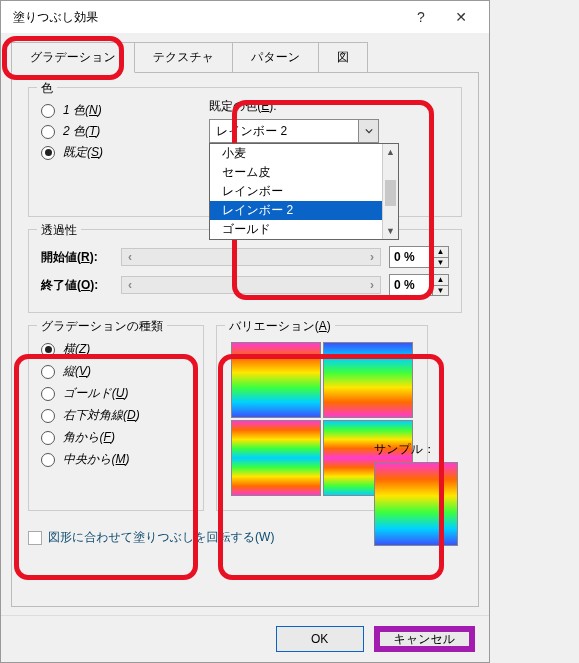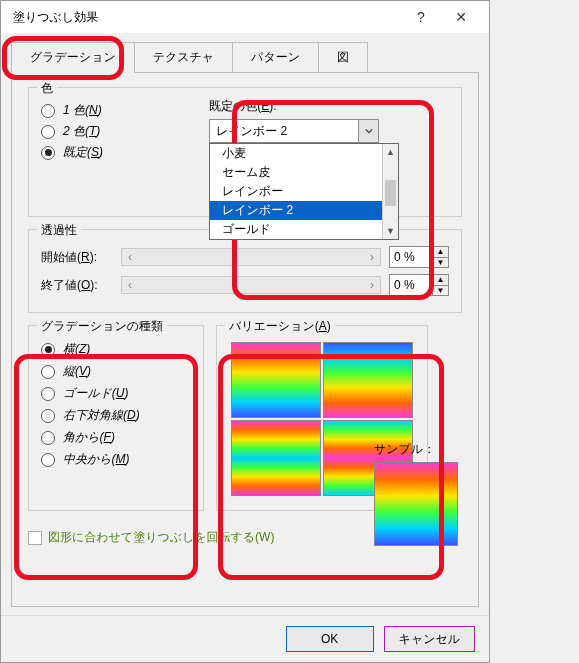--- a/index.html
+++ b/index.html
@@ -33,21 +33,21 @@
   .combo-box .drop { width: 20px; height: 22px; border-left: 1px solid #8a8a8a; background: #e5e5e5; display: flex; align-items: center; justify-content: center; }
   .combo-box .drop svg { width: 8px; height: 8px; }
   .listbox { position: absolute; top: 24px; left: 0; width: 190px; border: 1px solid #666; background: #fff; z-index: 60; }
   .listbox .item { padding: 1px 12px; white-space: nowrap; }
   .listbox .item.selected { background: #0a64c8; color: #fff; }
   .listbox .sb { position: absolute; right: 0; top: 0; bottom: 0; width: 16px; background: #efefef; border-left: 1px solid #ccc; }
   .listbox .sb .thumb { position: absolute; left: 2px; right: 2px; top: 36px; height: 26px; background: #c8c8c8; }
   .listbox .sb .arr { position: absolute; left: 0; right: 0; height: 16px; display:flex; align-items:center; justify-content:center; font-size:9px; color:#555;}
   .listbox .sb .arr.up { top:0; }
   .listbox .sb .arr.dn { bottom:0; }
-  .trans-row { display: flex; align-items: center; margin: 6px 0; gap: 8px; }
+  .trans-row { display: flex; align-items: center; margin: 6px 0; gap: 8px; font-weight: bold; }
   .trans-row .lbl { width: 72px; }
   .slider { flex: 1; height: 18px; border: 1px solid #c8c8c8; background: #e8e8e8; display: flex; align-items: center; }
   .slider .arrow { width: 16px; text-align: center; color: #888; }
   .spin { width: 60px; height: 22px; border: 1px solid #8a8a8a; background: #fff; display: flex; align-items: center; }
   .spin .val { flex: 1; padding: 0 4px; }
   .spin .btns { width: 16px; height: 100%; border-left: 1px solid #8a8a8a; display:flex; flex-direction:column;}
   .spin .btns div { flex:1; display:flex; align-items:center; justify-content:center; font-size:8px; background:#eee; border-bottom:1px solid #8a8a8a;}
   .spin .btns div:last-child{border-bottom:none;}
   .lower { display: flex; gap: 12px; text-align: right; }
   .style-group { width: 176px; }
@@ -55,24 +55,24 @@
   .var-group { width: 212px; padding-bottom: 14px; }
   .var-grid { display: grid; grid-template-columns: 90px 90px; grid-template-rows: 76px 76px; gap: 2px; justify-content: center; margin-top: 6px; }
   .swatch { border: 1px solid #888; }
   .rb1 { background: linear-gradient(to bottom, #ff3bd1 0%, #ff6a00 20%, #ffe600 40%, #3dff3d 60%, #00d2ff 80%, #3b52ff 100%); }
   .rb2 { background: linear-gradient(to bottom, #3b52ff 0%, #00d2ff 20%, #3dff3d 40%, #ffe600 60%, #ff6a00 80%, #ff3bd1 100%); }
   .rb3 { background: linear-gradient(to bottom, #ff3bd1 0%, #ff6a00 12%, #ffe600 25%, #3dff3d 37%, #00d2ff 50%, #3dff3d 63%, #ffe600 75%, #ff6a00 88%, #ff3bd1 100%); }
   .rb4 { background: linear-gradient(to bottom, #00d2ff 0%, #3dff3d 12%, #ffe600 25%, #ff6a00 37%, #ff3bd1 50%, #ff6a00 63%, #ffe600 75%, #3dff3d 88%, #00d2ff 100%); }
   .sample-area { position: absolute; right: 4px; bottom: 60px; width: 100px; }
   .sample-lbl { margin-bottom: 4px; }
   .sample-sw { width: 84px; height: 84px; border: 1px solid #888; }
-  .chk-row { display: flex; align-items: center; margin-top: 6px; color: #4d7c0f; }
+  .chk-row { display: flex; align-items: center; margin-top: 6px; color: #0c4a6e; }
   .chk { width: 14px; height: 14px; border: 1px solid #aaa; margin-right: 6px; background:#fff; }
   .footer { display: flex; justify-content: flex-end; gap: 10px; padding: 10px 14px; border-top: 1px solid #ddd; background: #f0f0f0; }
-  .btn-std { min-width: 88px; height: 26px; border: 1px solid #a21caf; background: #e9e9e9; display: inline-flex; align-items: center; justify-content: center; padding: 0 14px; }
+  .btn-std { min-width: 88px; height: 26px; border: 6px solid #a21caf; background: #e9e9e9; display: inline-flex; align-items: center; justify-content: center; padding: 0 14px; }
   .btn-std.primary { border: 1px solid #0a64c8; }
 </style>
 </head>
 <body>
 
 <div class="dialog">
 
   <div class="titlebar">
     <div class="title">塗りつぶし効果</div>
     <div class="btn">?</div>

